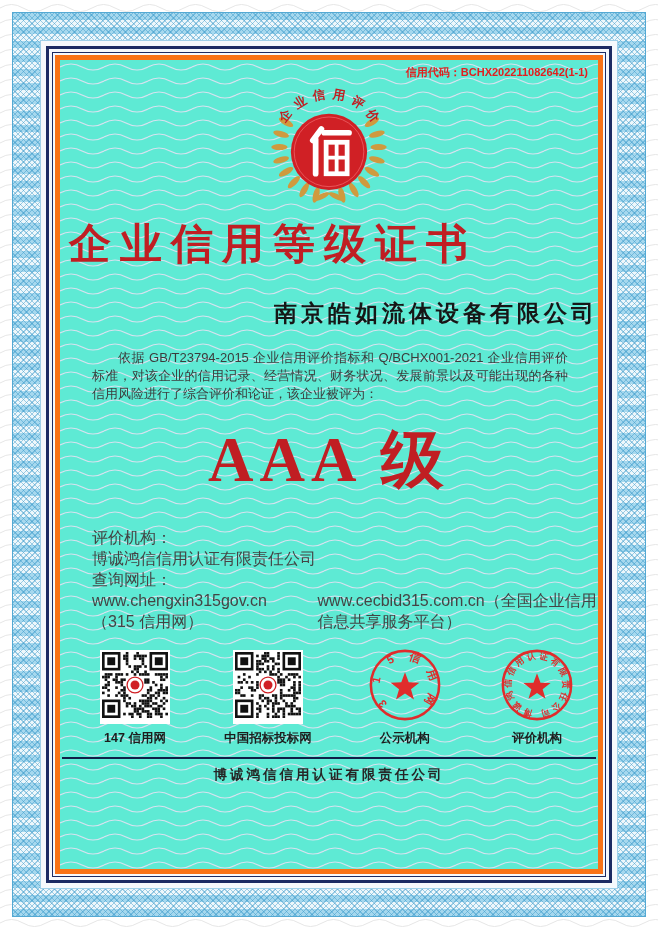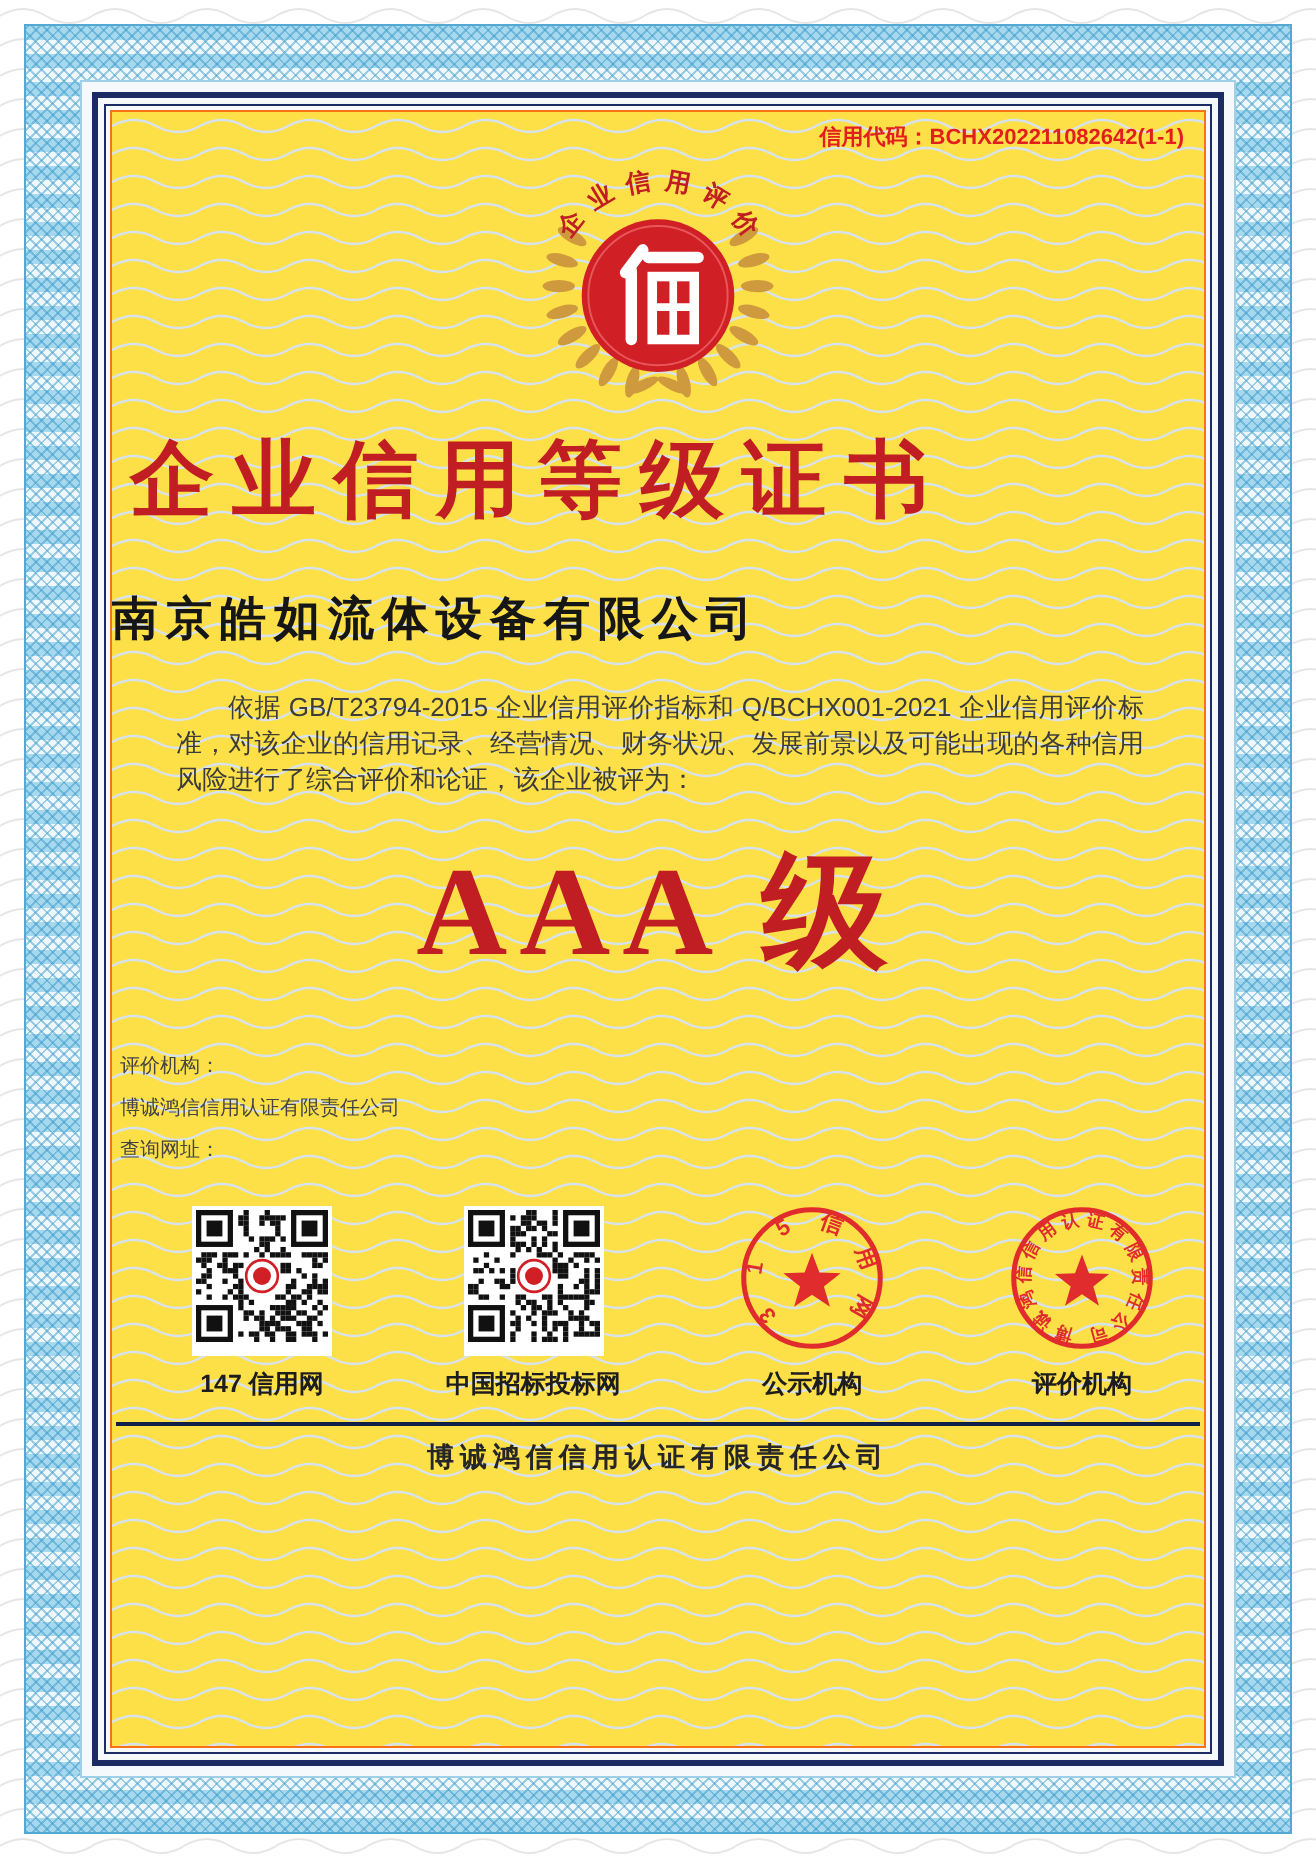--- a/index.html
+++ b/index.html
@@ -9,33 +9,33 @@
   
   .band{position:absolute;inset:12px;z-index:1;border:1px solid #54a9d3;
     background:
       repeating-linear-gradient(45deg, rgba(52,150,200,.45) 0 1px, transparent 1px 4px),
       repeating-linear-gradient(-45deg, rgba(52,150,200,.45) 0 1px, transparent 1px 4px),
       repeating-linear-gradient(0deg, rgba(125,200,232,.5) 0 7px, rgba(255,255,255,.65) 7px 14px),
       #cfe8f4;}
   .band-hole{position:absolute;inset:40px;z-index:2;background:#f6f9fc;border:1px solid #9fd0e8;}
   .line-thick{position:absolute;inset:46px;z-index:3;border:3px solid #1c2b63;pointer-events:none;}
   .line-thin{position:absolute;inset:52px;z-index:3;border:1px solid #1c2b63;pointer-events:none;}
-  .panel{position:absolute;inset:55px;z-index:4;border:1px solid #f97316;background:#fde047;overflow:hidden;}
+  .panel{position:absolute;inset:55px;z-index:4;border:5px solid #f97316;background:#5eead4;overflow:hidden;}
   .panel-waves{position:absolute;inset:0;z-index:0;}
   .content{position:relative;z-index:1;height:100%;}
   .code-line{margin:5px 10px 0 0;text-align:right;font-size:11px;font-weight:bold;color:#e21e1e;}
   .emblem{display:block;margin:6px auto 0;}
   .cert-title{margin-top:6px;font-family:"Liberation Serif",serif;
     font-size:42px;font-weight:bold;color:#c01e23;letter-spacing:9px;text-indent:9px;}
-  .company{margin-top:26px;text-align:left;font-size:23px;font-weight:bold;color:#161616;letter-spacing:4px;}
+  .company{margin-top:26px;text-align:right;font-size:23px;font-weight:bold;color:#161616;letter-spacing:4px;}
   .body-par{margin:20px 30px 0 32px;font-size:13px;line-height:18px;color:#3c3c3c;
     text-indent:2em;text-align:justify;}
   .grade{margin-top:14px;text-align:center;font-family:"Liberation Serif",serif;
     font-size:63px;font-weight:bold;color:#c01e23;letter-spacing:6px;}
-  .info{margin:24px 0 0 4px;font-size:10px;line-height:21px;color:#444;}
+  .info{margin:24px 0 0 32px;font-size:16px;line-height:21px;color:#444;}
   .url-row{display:flex;gap:36px;}
   .badges{margin:14px 22px 0 40px;display:flex;justify-content:space-between;align-items:flex-end;}
   .badge{display:flex;flex-direction:column;align-items:center;justify-content:flex-end;}
   .badge-label{margin-top:6px;font-size:12.5px;font-weight:bold;color:#1d1d1d;white-space:nowrap;}
   .qr-wrap{background:#fff;padding:2px;}
   .sep{margin:10px 2px 0 2px;border:none;border-top:2px solid #101f48;}
   .footer{margin-top:7px;text-align:center;color:#262626;}
   .footer-company{font-size:13.5px;font-weight:bold;letter-spacing:3px;}
 </style>
 </head>
@@ -115,20 +115,24 @@
 
       <div class="cert-title">企业信用等级证书</div>
       <div class="company">南京皓如流体设备有限公司</div>
       <div class="body-par">依据 GB/T23794-2015 企业信用评价指标和 Q/BCHX001-2021 企业信用评价标准，对该企业的信用记录、经营情况、财务状况、发展前景以及可能出现的各种信用风险进行了综合评价和论证，该企业被评为：</div>
       <div class="grade">AAA 级</div>
 
       <div class="info">
         <div>评价机构：</div>
         <div>博诚鸿信信用认证有限责任公司</div>
         <div>查询网址：</div>
+        <div class="url-row">
+          <span>www.chengxin315gov.cn（315 信用网）</span>
+          <span>www.cecbid315.com.cn（全国企业信用信息共享服务平台）</span>
+        </div>
       </div>
 
       <div class="badges">
         <div class="badge">
           <div class="qr-wrap">
             <svg id="qr1" width="66" height="66" viewBox="0 0 25 25">
                 <rect x="0" y="0" width="25" height="25" fill="#ffffff"></rect>
                 <rect x="9" y="0" width="1" height="1" fill="#111111"></rect>
                 <rect x="13" y="0" width="1" height="1" fill="#111111"></rect>
                 <rect x="8" y="1" width="1" height="1" fill="#111111"></rect>

